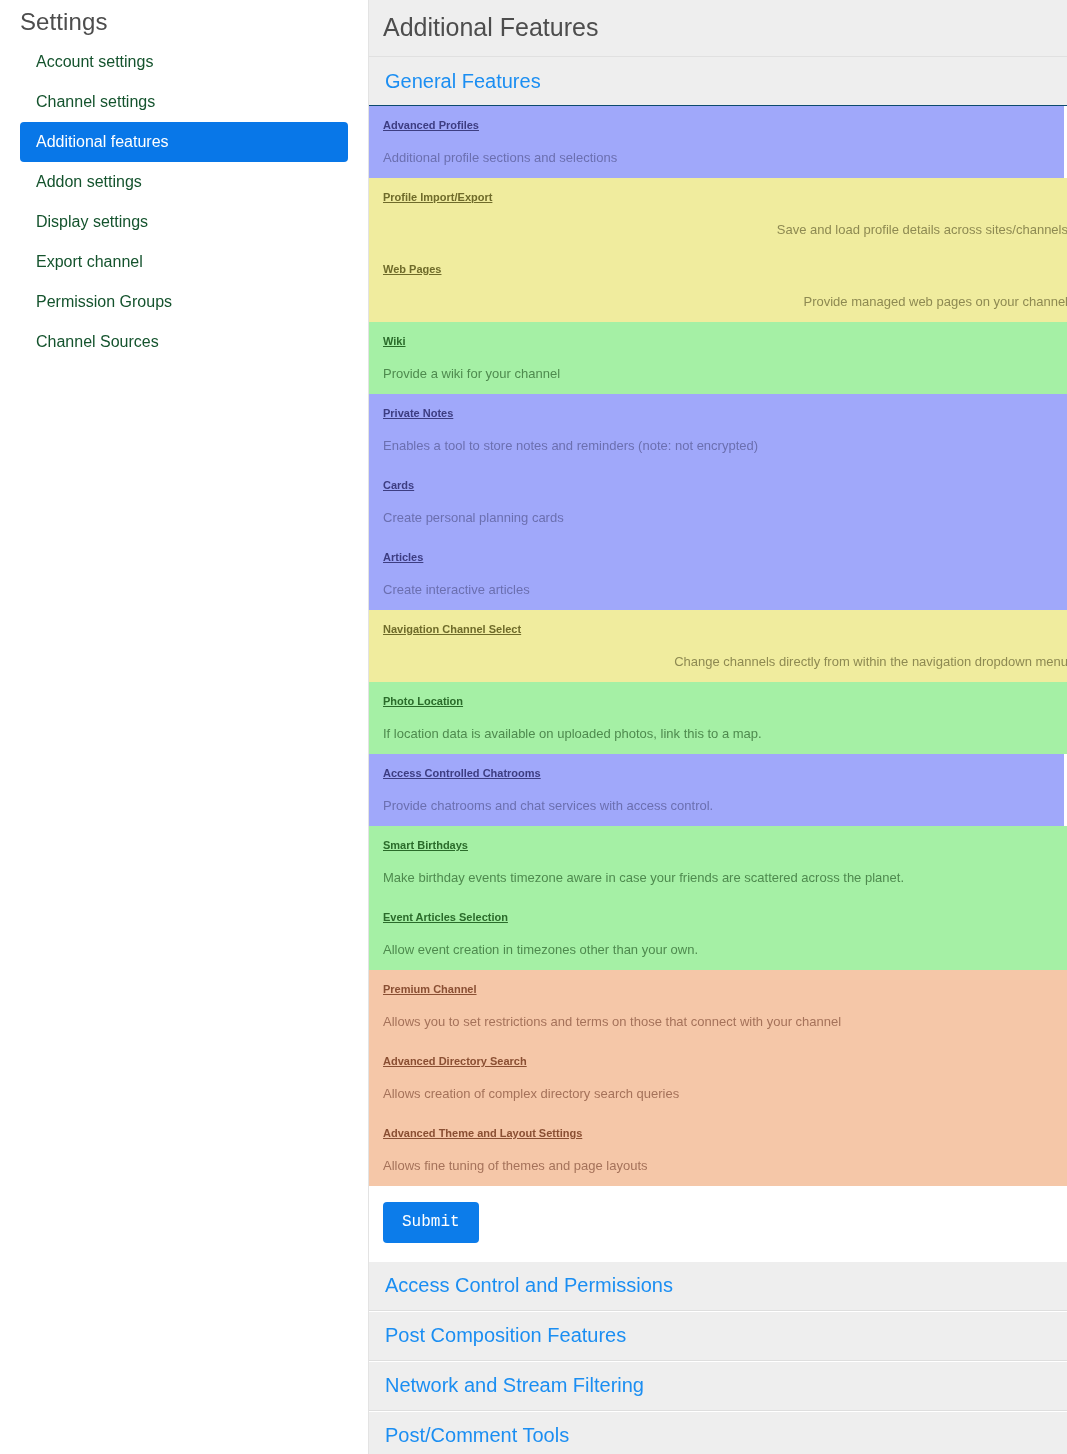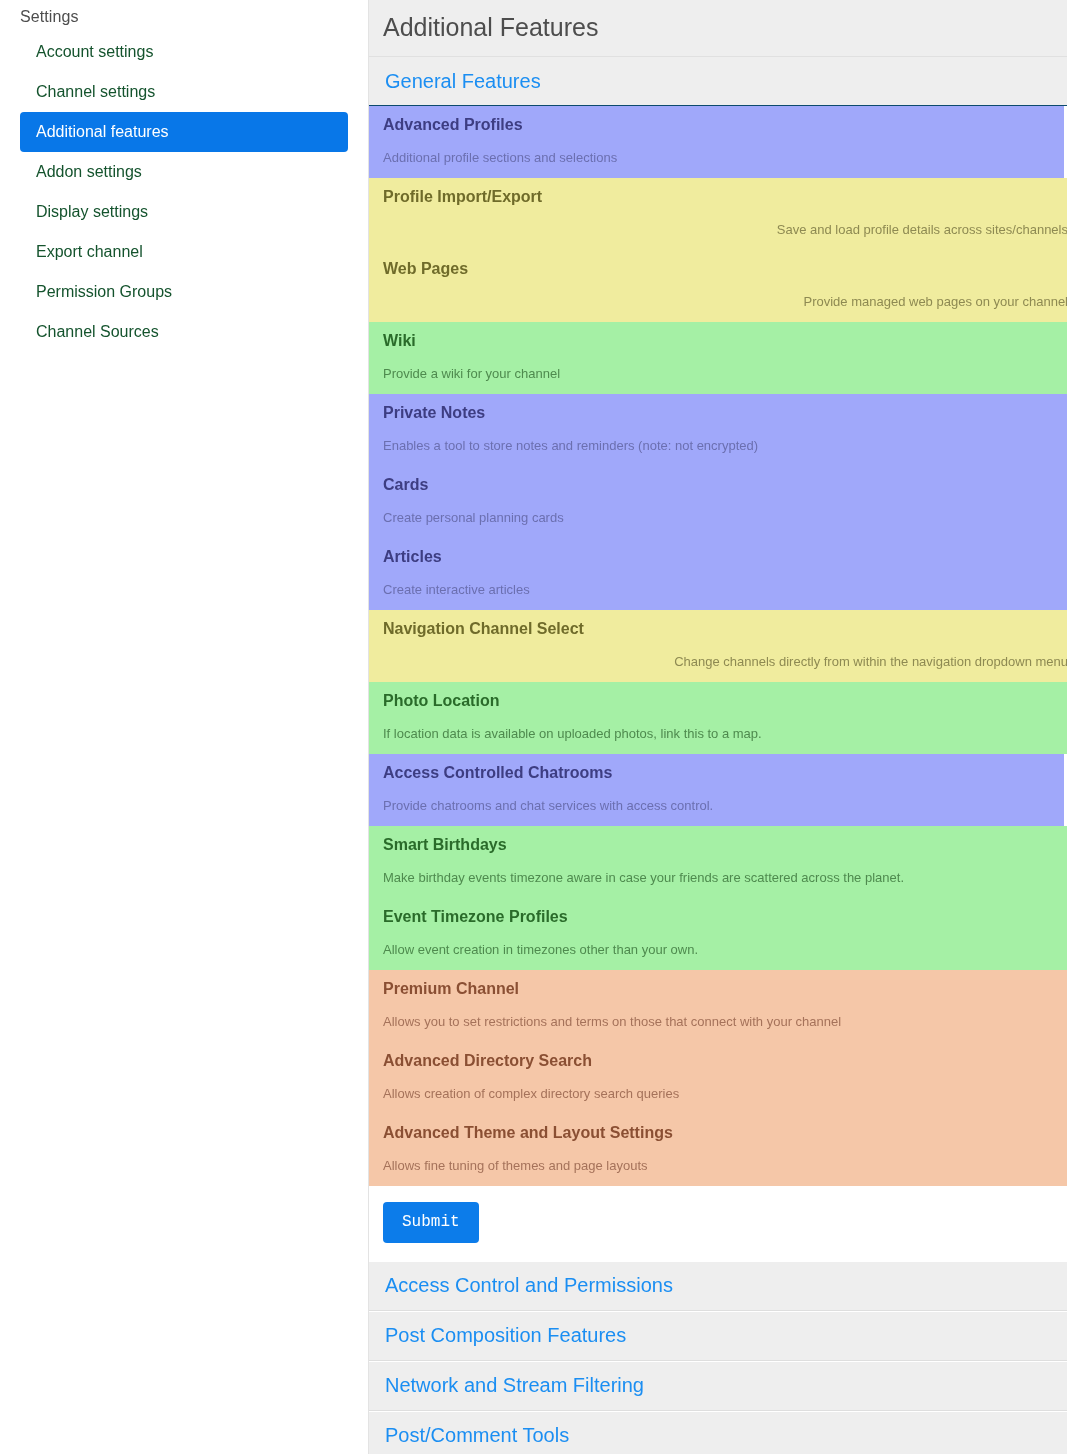--- a/index.html
+++ b/index.html
@@ -19,21 +19,21 @@
   }
 
   
   .sidebar {
     width: 368px;
     flex: 0 0 368px;
     padding: 0;
     background: #ffffff;
   }
   .sidebar-title {
-    font-size: 16px;
+    font-size: 24px;
     color: #4d4d4d;
     font-weight: 400;
     padding: 8px 0 6px 20px;
     letter-spacing: 0.1px;
   }
   .sidebar-list {
     list-style: none;
     margin: 0;
     padding: 0 20px 0 20px;
   }
@@ -96,25 +96,26 @@
   .feature-group.wide {
     width: 699px;
   }
   .feature-group.narrow {
     width: 695px;
   }
   .feature-row {
     padding: 10px 0 12px 14px;
   }
   .feature-title {
-    font-size: 16px;
+    font-size: 11px;
     font-weight: bold;
     line-height: 18px;
     margin-bottom: 16px;
     cursor: pointer;
+    text-decoration: underline;
   }
   .feature-desc {
     font-size: 13px;
     line-height: 16px;
     font-weight: 400;
   }
 
   
   .c-purple { background: #a0a8fa; }
   .c-purple .feature-title { color: #3d3d82; }
@@ -248,21 +249,21 @@
             <div class="feature-title">Access Controlled Chatrooms</div>
             <div class="feature-desc">Provide chatrooms and chat services with access control.</div>
           </div>
         </div>
         <div class="feature-group wide c-green">
           <div class="feature-row">
             <div class="feature-title">Smart Birthdays</div>
             <div class="feature-desc">Make birthday events timezone aware in case your friends are scattered across the planet.</div>
           </div>
           <div class="feature-row">
-            <div class="feature-title">Event Timezone Profiles</div>
+            <div class="feature-title">Event Articles Selection</div>
             <div class="feature-desc">Allow event creation in timezones other than your own.</div>
           </div>
         </div>
         <div class="feature-group wide c-orange">
           <div class="feature-row">
             <div class="feature-title">Premium Channel</div>
             <div class="feature-desc">Allows you to set restrictions and terms on those that connect with your channel</div>
           </div>
           <div class="feature-row">
             <div class="feature-title">Advanced Directory Search</div>

